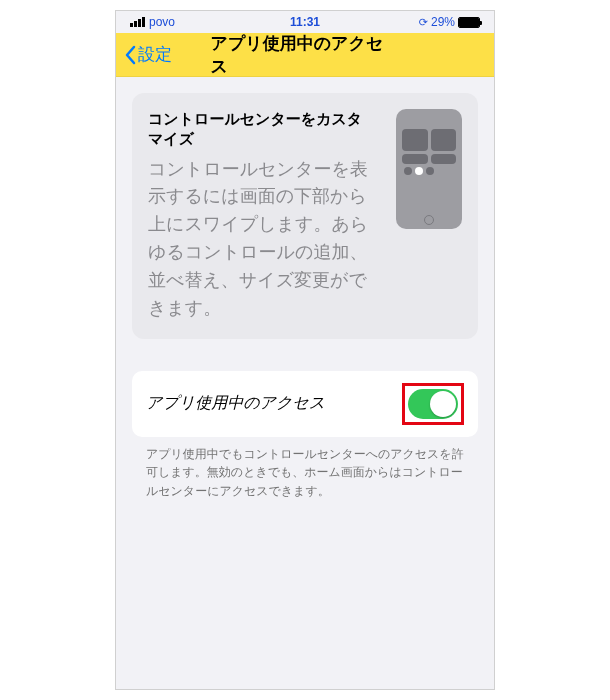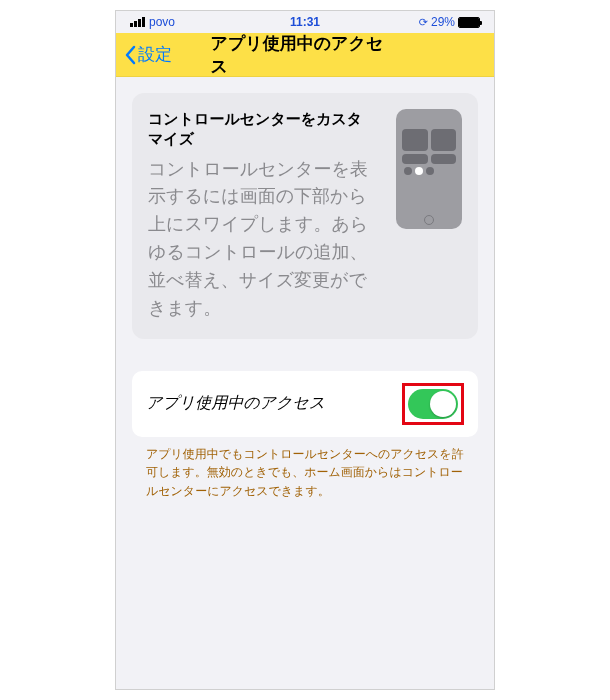--- a/index.html
+++ b/index.html
@@ -119,21 +119,21 @@
     .toggle-highlight { border: 3px solid #e30613; padding: 3px; }
     .switch {
       width: 50px; height: 30px; background:#33c759; border-radius: 15px; position: relative;
     }
     .switch-knob {
       position:absolute; top:2px; right:2px; width:26px; height:26px; background:#fff; border-radius:50%;
       box-shadow: 0 1px 2px rgba(0,0,0,0.25);
     }
     .footer-note {
       font-size: 12px;
-      color: #a16207;
+      color: #737373;
       line-height: 1.55;
       padding: 8px 14px 0 14px;
     }
   </style>
 </head>
 <body>
 
 <div class="phone-frame">
 
   <div class="status-bar">

